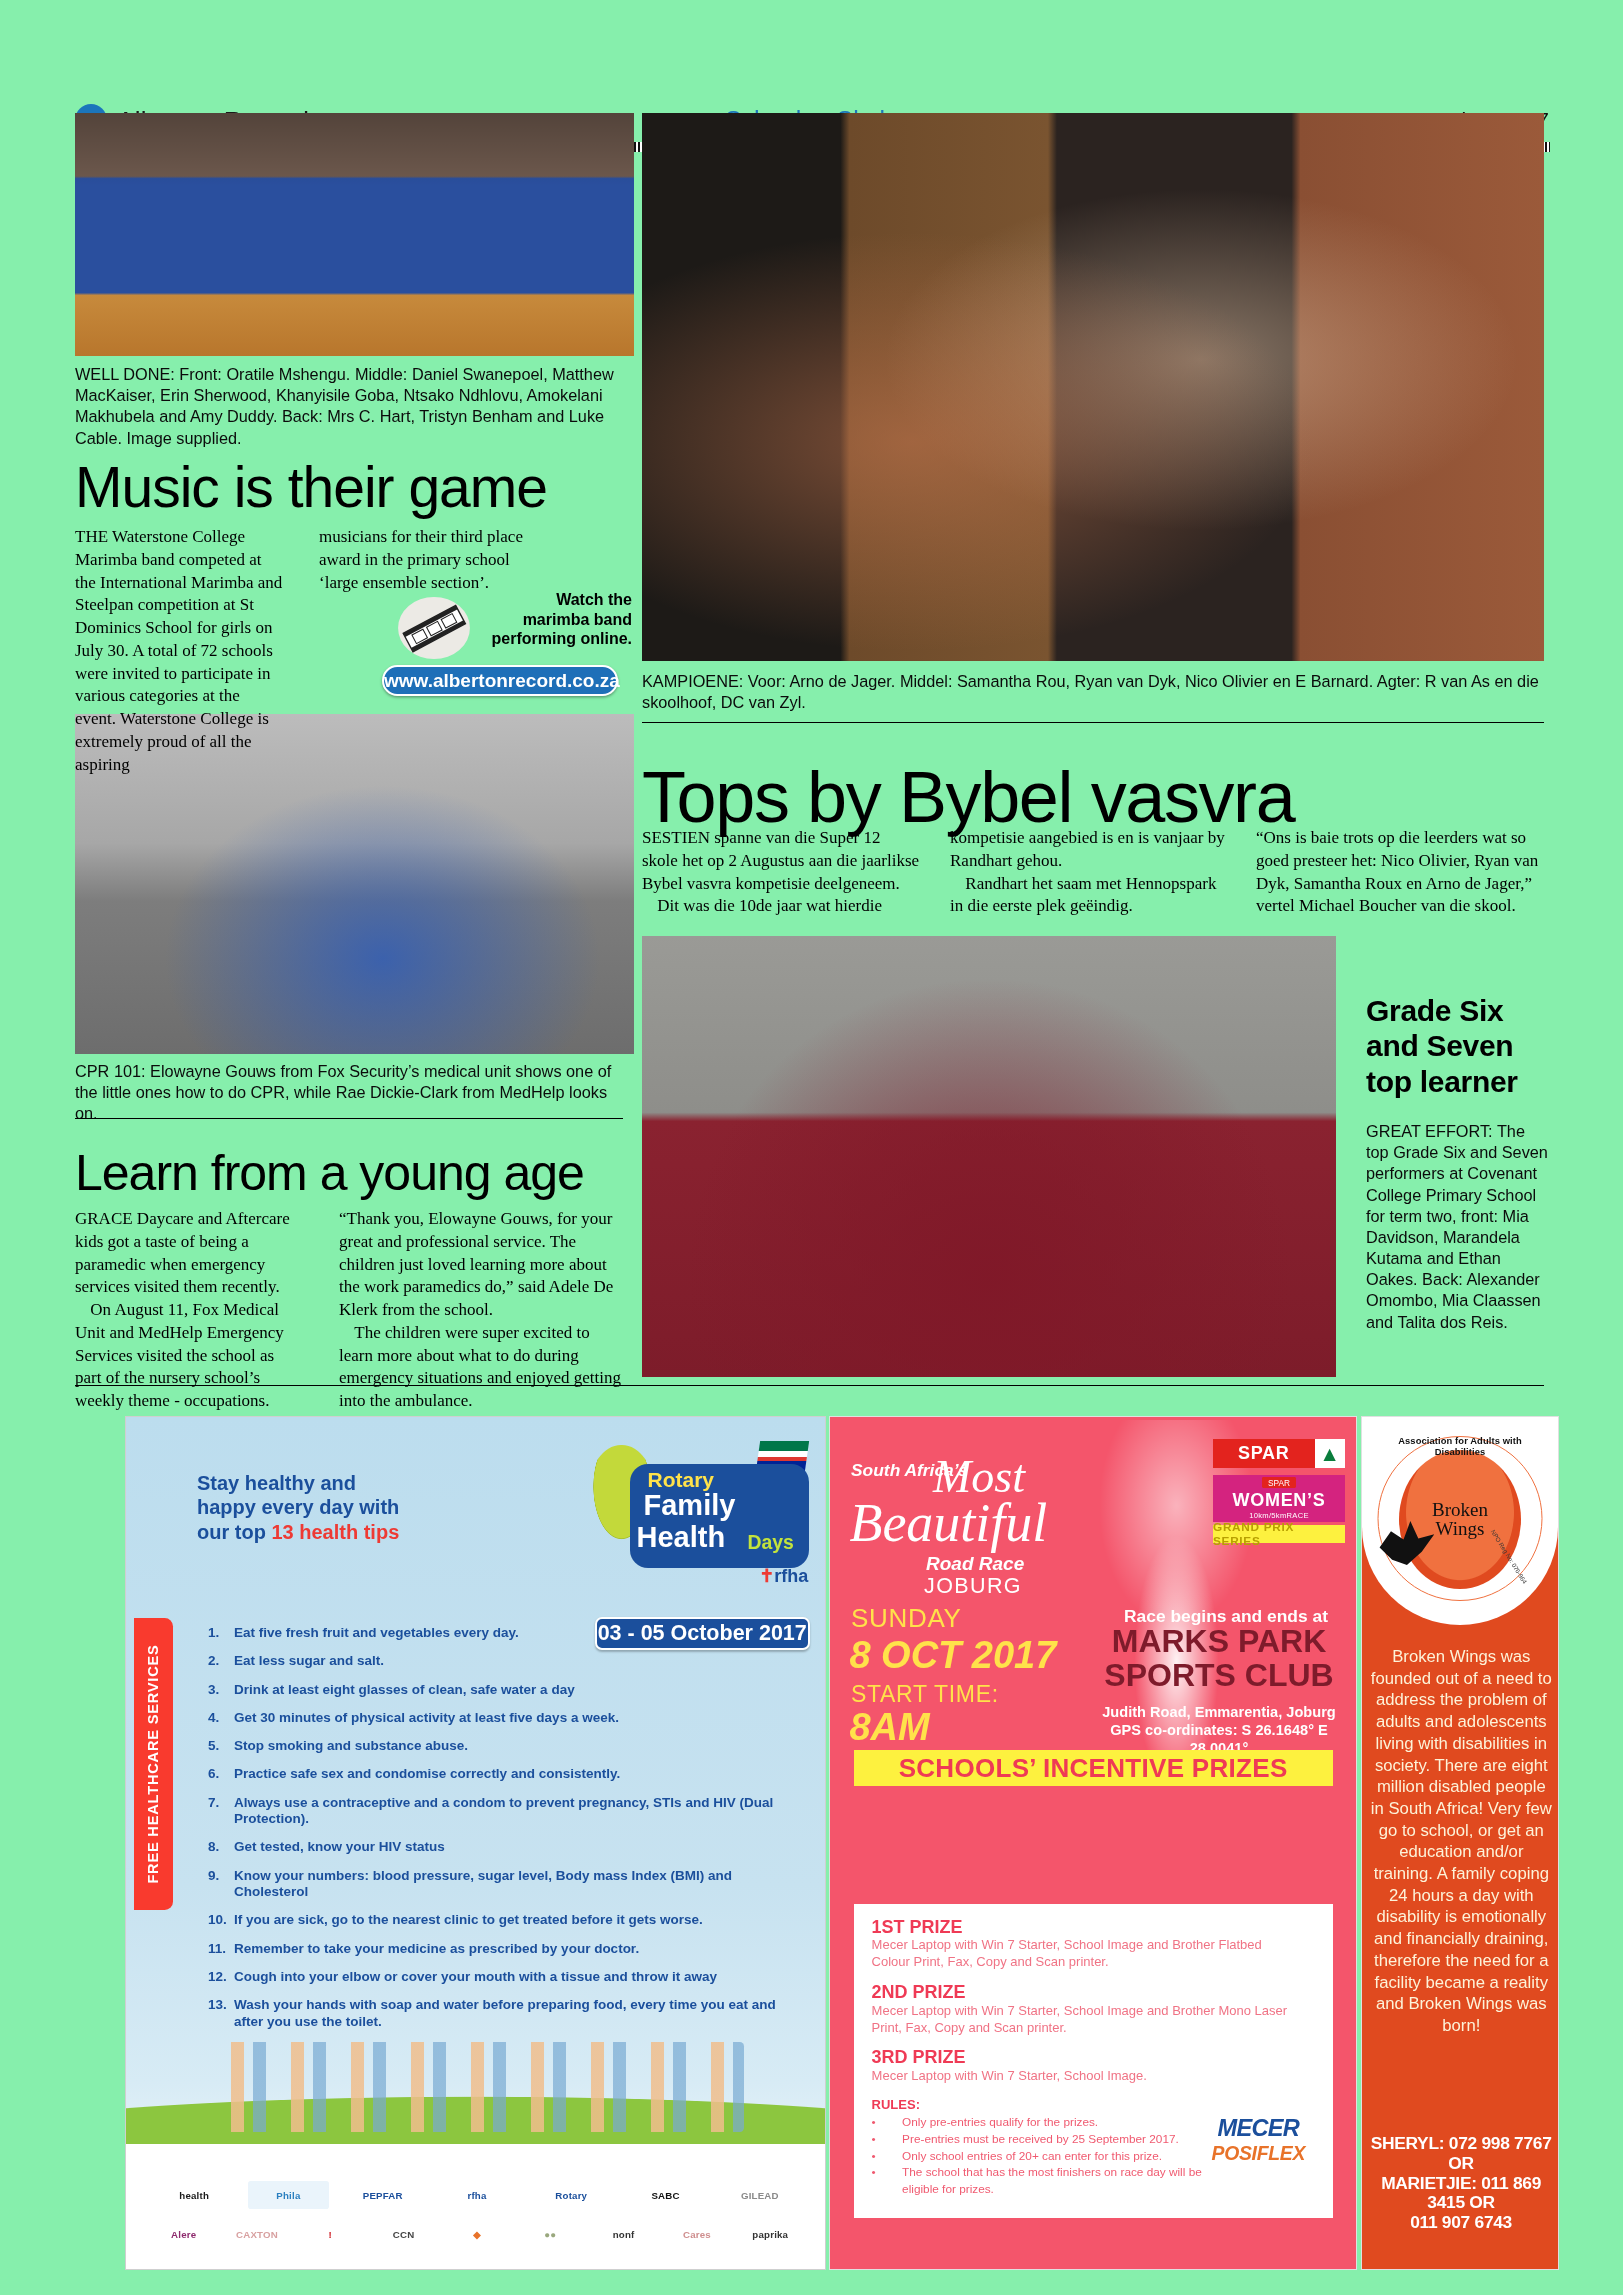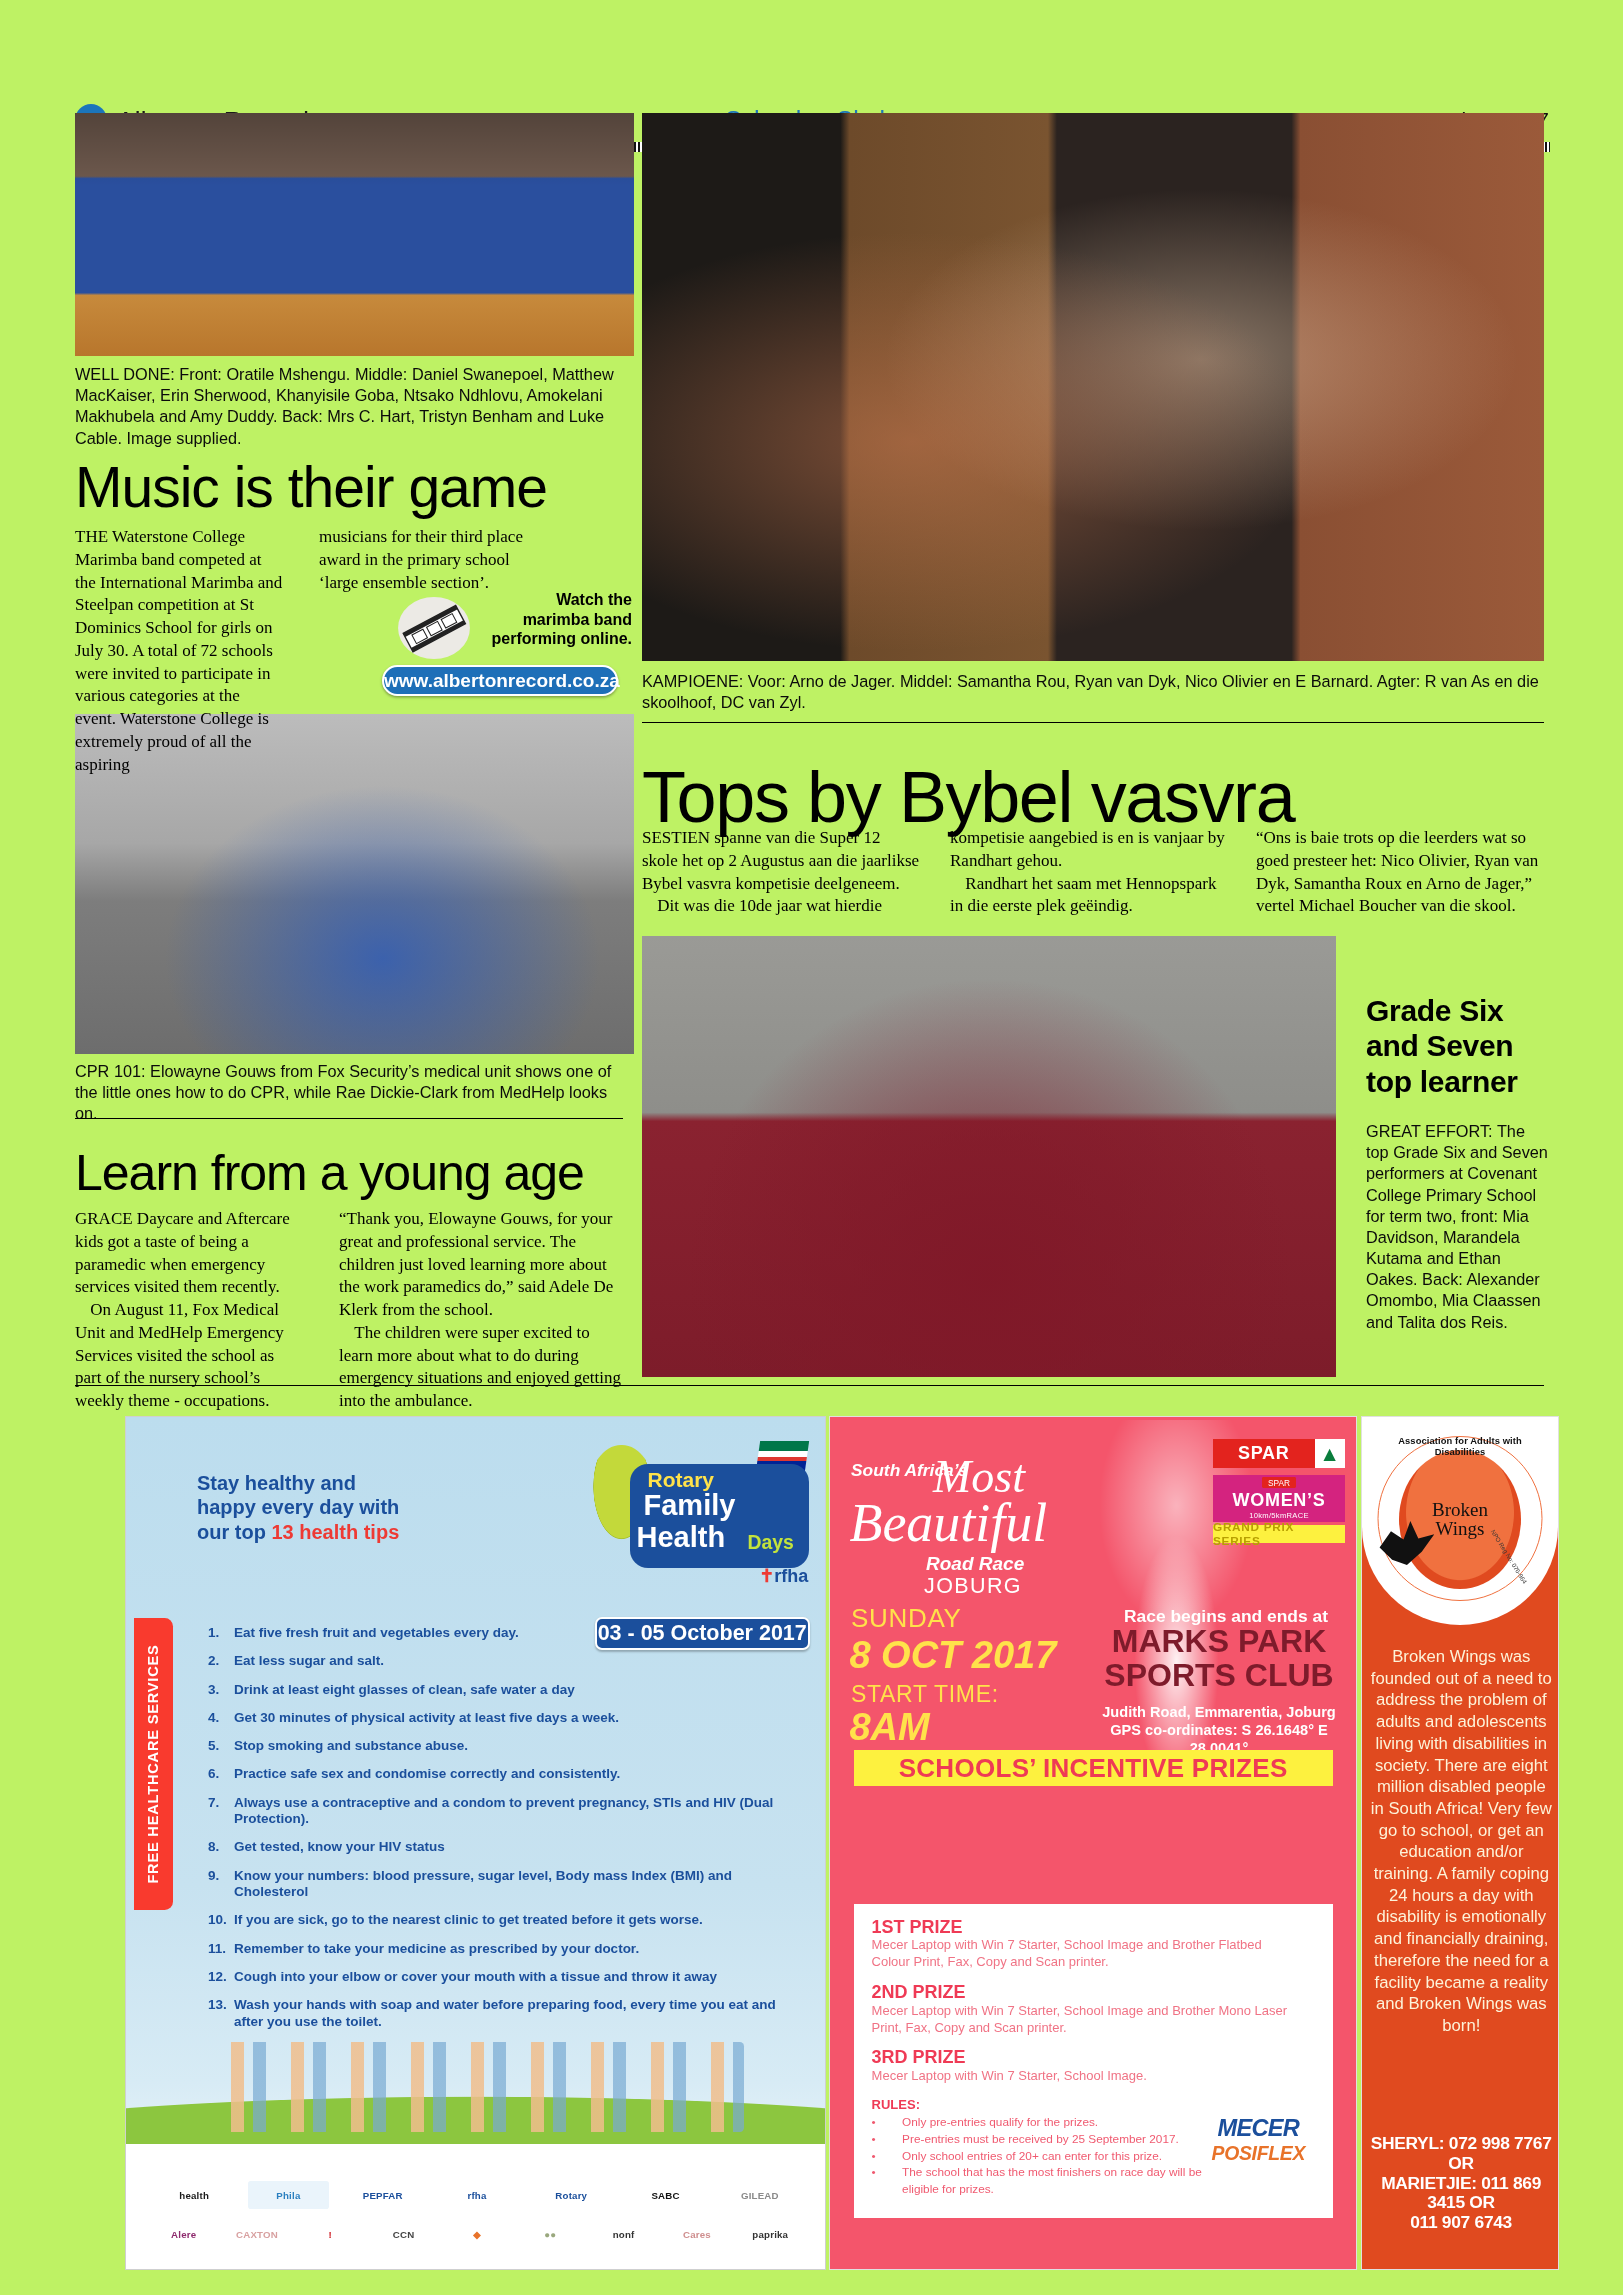--- a/index.html
+++ b/index.html
@@ -2,21 +2,21 @@
 <html style="font-size:11px"><head>
 <meta charset="utf-8">
 <style>
   * { box-sizing: border-box; margin: 0; padding: 0; }
   html, body {
     width: 1624px; height: 2295px;
     background: #ffffff;
     font-family: "Liberation Sans", sans-serif;
     overflow: hidden;
   }
-  .page { position: relative; width: 1624px; height: 2295px; background:#bef264; }
+  .page { position: relative; width: 1624px; height: 2295px; background:#86efac; }
 
   
   .masthead { position:absolute; left:0; top:50px; width:1624px; height:50px; }
   .page-badge {
     position:absolute; left:75px; top:54px; width:32px; height:32px;
     border-radius:50%; background:#1b75bb; color:#fff;
     font-size:21px; font-weight:bold; text-align:center; line-height:32px;
     letter-spacing:-0.7px;
   }
   .paper-name {

